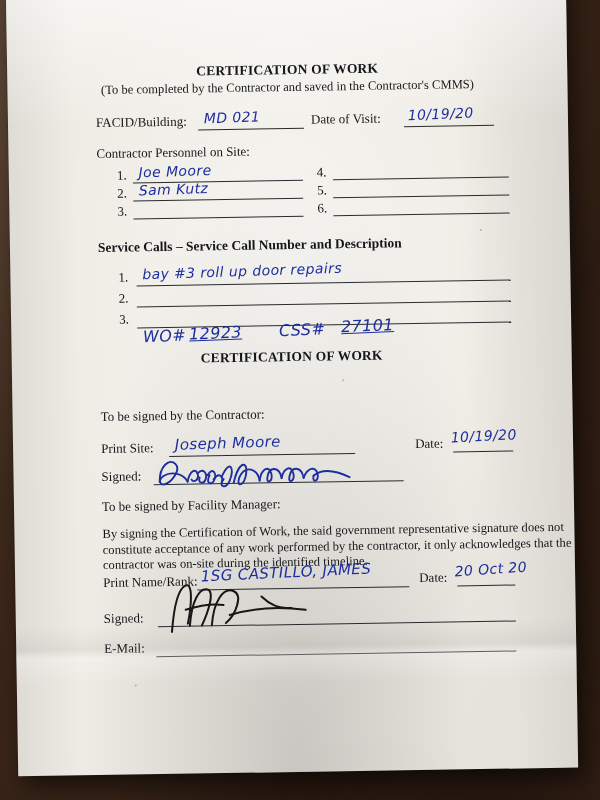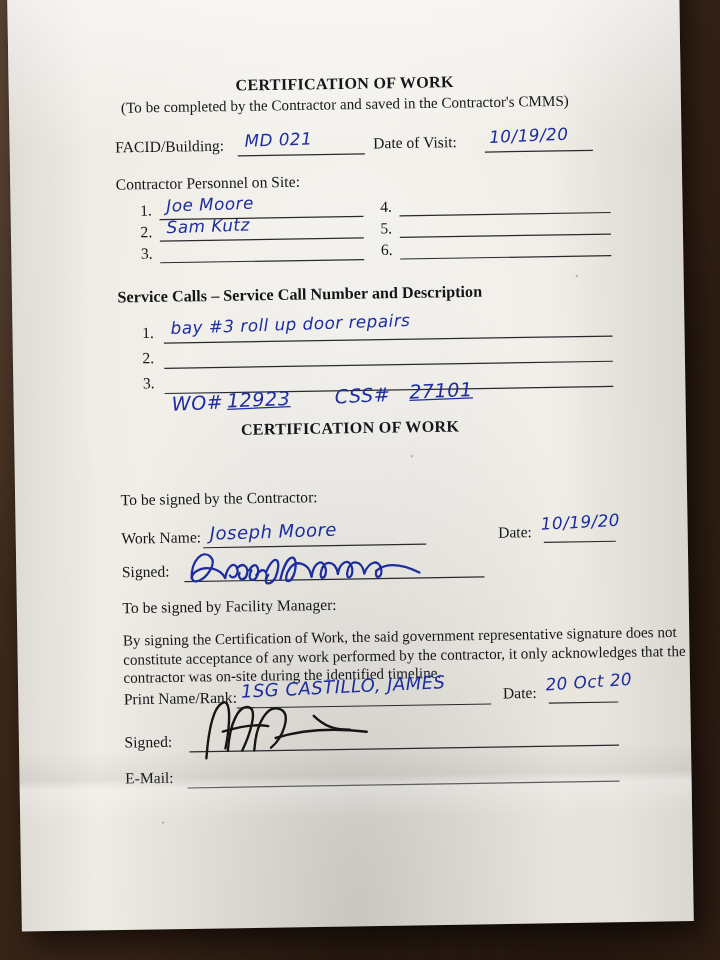--- a/index.html
+++ b/index.html
@@ -189,21 +189,21 @@
 
     <div class="hw lg" style="left:132px; top:343px; transform:rotate(-1.5deg);">WO#</div>
     <div class="hw lg" style="left:178px; top:341px; transform:rotate(-1.5deg); text-decoration:underline;">12923</div>
     <div class="hw lg" style="left:268px; top:339px; transform:rotate(-1.5deg);">CSS#</div>
     <div class="hw lg" style="left:330px; top:336px; transform:rotate(-1.5deg); text-decoration:underline;">27101</div>
 
     <div class="ttl bold" style="top:367px;">CERTIFICATION OF WORK</div>
 
     <div class="lbl" style="left:88px; top:424px;">To be signed by the Contractor:</div>
 
-    <div class="lbl" style="left:88px; top:456px;">Work Name:</div>
+    <div class="lbl" style="left:88px; top:456px;">Print Site:</div>
     <div class="rule" style="left:156px; top:472px; width:186px;"></div>
     <div class="hw" style="left:162px; top:452px; font-size:15px; transform:rotate(-1deg);">Joseph Moore</div>
 
     <div class="lbl" style="left:402px; top:456px;">Date:</div>
     <div class="rule" style="left:440px; top:472px; width:60px;"></div>
     <div class="hw" style="left:438px; top:450px; transform:rotate(-2deg);">10/19/20</div>
 
     <div class="lbl" style="left:88px; top:484px;">Signed:</div>
     <div class="rule" style="left:140px; top:500px; width:250px;"></div>
 

